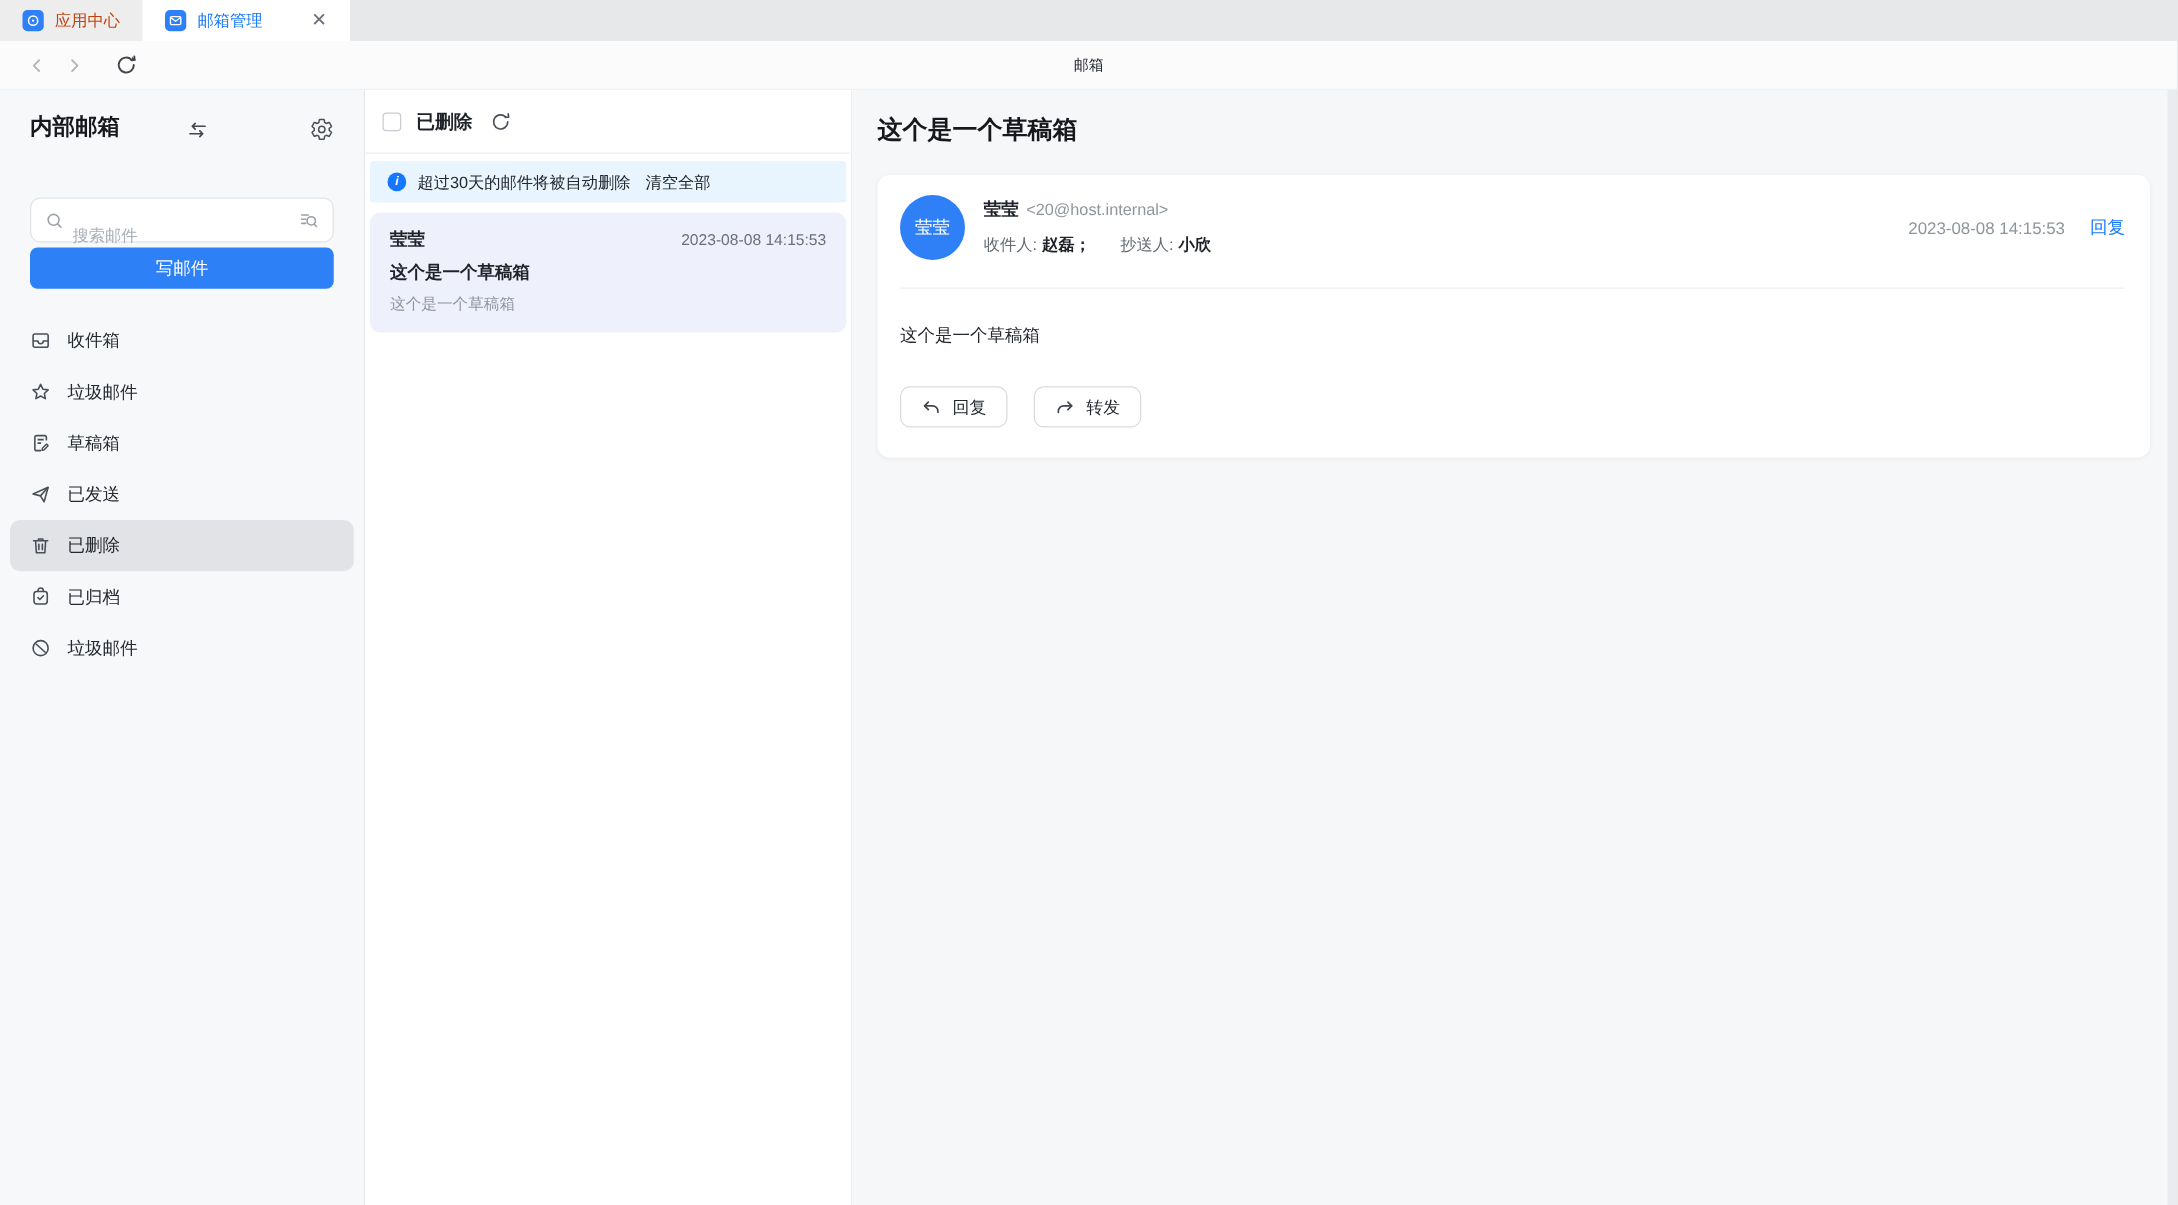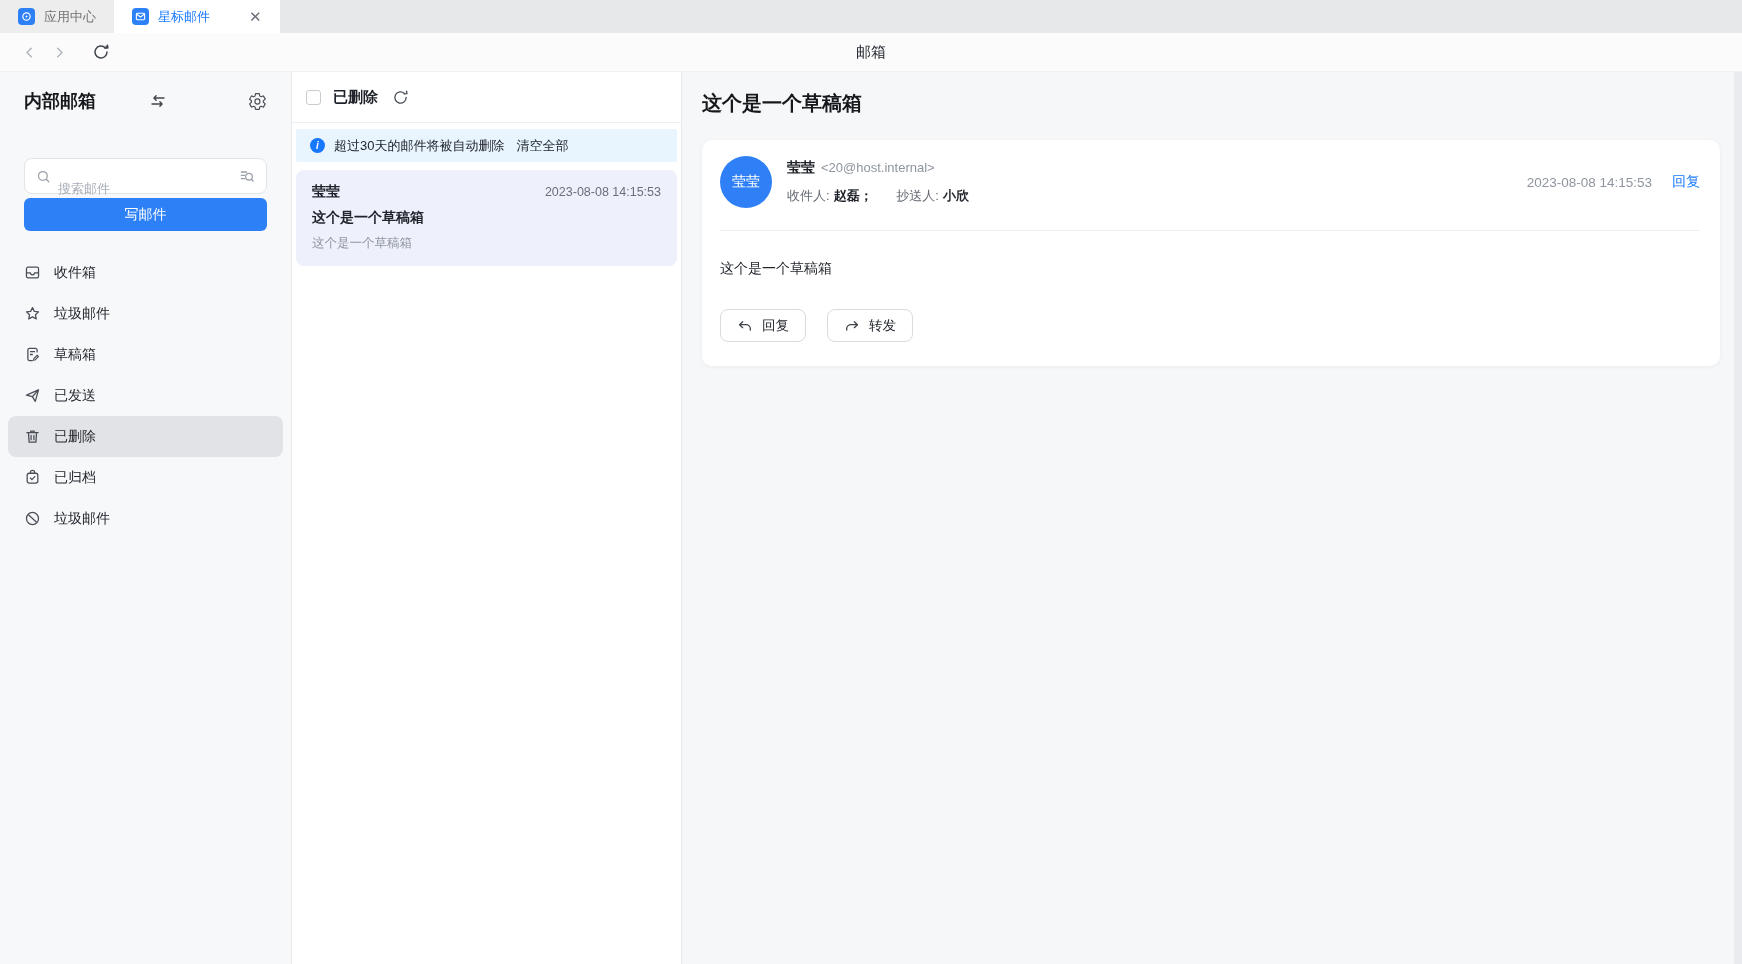--- a/index.html
+++ b/index.html
@@ -2,40 +2,40 @@
 <html><head>
 <meta charset="utf-8">
 <style>
   * { margin:0; padding:0; box-sizing:border-box; }
   html,body { background:#d6d7d9; }
   body { font-family:"Liberation Sans","DejaVu Sans",sans-serif; color:#1f2329; }
   .window { width:1742px; height:964px; position:relative; background:#fff; overflow:hidden; }
 
   
   .tabstrip { height:33px; background:#e7e8ea; display:flex; align-items:stretch; }
-  .tab { display:flex; align-items:center; gap:9px; padding:0 18px; font-size:13px; color:#737373; cursor:pointer; }
+  .tab { display:flex; align-items:center; gap:9px; padding:0 18px; font-size:13px; color:#c2410c; cursor:pointer; }
   .tab.inactive { background:#ededee; }
   .tab.active { background:#fff; color:#1677ff; }
   .tab-appicon { width:17px; height:17px; border-radius:4px; background:#2e80f7; display:flex; align-items:center; justify-content:center; flex:0 0 auto; }
   .tab-close { margin-left:30px; color:#6a6f77; font-size:15px; line-height:1; cursor:pointer; }
 
   
   .navbar { height:39px; background:#fbfbfc; display:flex; align-items:center; position:relative; border-bottom:1px solid #f0f1f3; }
   .nav-btn { width:30px; height:30px; display:flex; align-items:center; justify-content:center; cursor:pointer; }
   .nav-back { margin-left:14px; color:#b3b7be; }
   .nav-fwd  { color:#b3b7be; }
   .nav-refresh { margin-left:12px; color:#41454c; }
-  .nav-title { position:absolute; left:0; right:0; text-align:center; font-size:15px; color:#23272e; }
+  .nav-title { position:absolute; left:0; right:0; text-align:center; font-size:12px; color:#23272e; }
 
   
   .main { display:flex; height:892px; }
 
   
   .sidebar { width:292px; min-width:292px; background:#f7f8fa; border-right:1px solid #e8e9eb; padding:17px 24px 0; }
-  .sb-header { display:flex; align-items:center;gap:44px; }
+  .sb-header { display:flex; align-items:flex-end;gap:44px; }
   .sb-title { font-size:18px; font-weight:700; color:#16181c; }
   .sb-swap { margin-left:9px; color:#41454c; display:flex; cursor:pointer; }
   .sb-gear { margin-left:auto; color:#4a4f57; display:flex; cursor:pointer; }
   .search-box { margin-top:45px; height:36px; background:#fff; border:1px solid #e1e3e6; border-radius:8px; display:flex; align-items:center; padding:0 11px; gap:7px; }
   .search-box svg { color:#9aa0a9; flex:0 0 auto; }
   .search-box input { border:none; outline:none; flex:1; min-width:0; font-size:13px; color:#30343a; background:transparent; font-family:inherit;margin-top:24px; }
   .search-box input::placeholder { color:#a8aeb8; }
   .adv-search { cursor:pointer; }
   .compose { display:block; margin-top:4px; width:100%; height:33px; background:#2e80f7; color:#fff; border:none; border-radius:6px; font-size:14px; cursor:pointer; font-family:inherit; }
   .folders { margin:21px -16px 0; }
@@ -103,21 +103,21 @@
       </span>
       <span>应用中心</span>
     </div>
     <div class="tab active">
       <span class="tab-appicon">
         <svg width="11" height="11" viewBox="0 0 24 24" fill="none" stroke="#fff" stroke-width="2.4">
             <rect x="3" y="5" width="18" height="14" rx="2"></rect>
             <path d="m4 7 8 6 8-6"></path>
           </svg>
       </span>
-      <span>星标邮件</span>
+      <span>邮箱管理</span>
       <span class="tab-close">✕</span>
     </div>
   </div>
 
   <div class="navbar">
     <span class="nav-btn nav-back">
       <svg width="17" height="17" viewBox="0 0 24 24" fill="none" stroke="currentColor" stroke-width="2.2" stroke-linecap="round" stroke-linejoin="round">
           <path d="m14.5 6-6 6 6 6"></path>
         </svg>
     </span>

